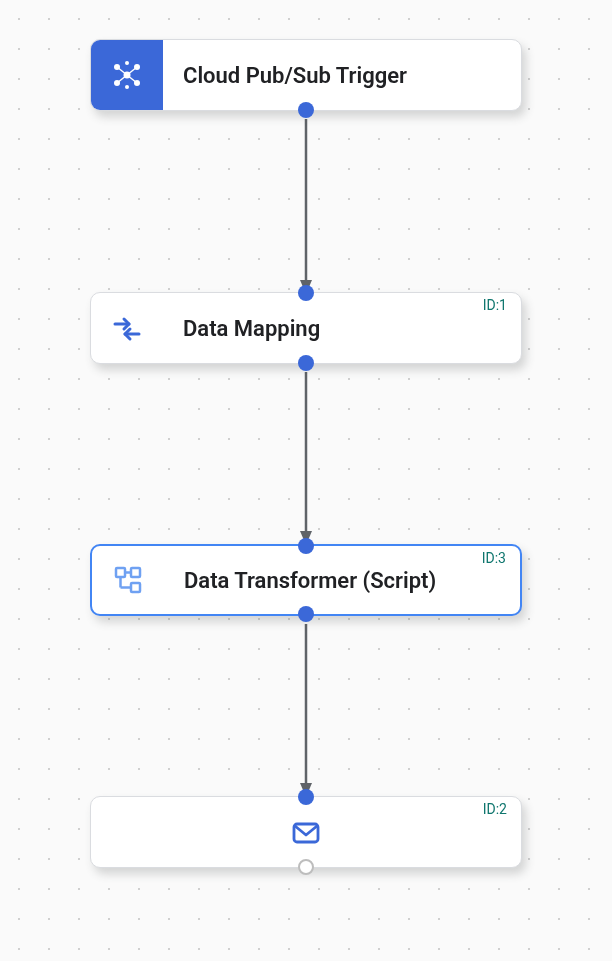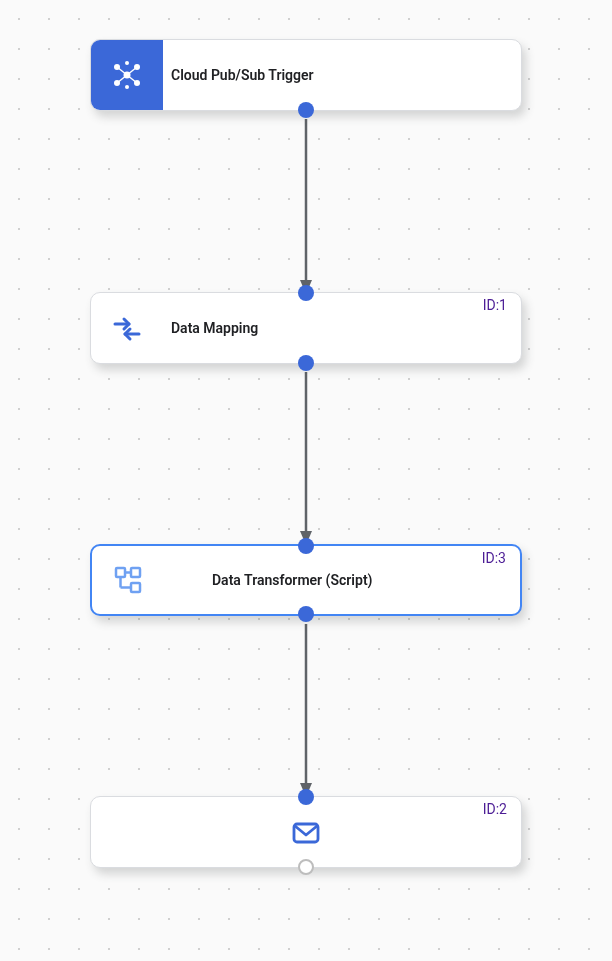--- a/index.html
+++ b/index.html
@@ -23,47 +23,46 @@
     border: 1px solid #dadce0;
     border-radius: 10px;
     box-shadow: 4px 6px 10px rgba(60,64,67,0.2);
     display: flex;
     align-items: center;
     padding: 0;
     overflow: visible;
   }
   .node.selected {
     border: 2px solid #4285f4;
-    gap: 40px;
   }
   .node .icon-box {
     width: 72px;
     height: 100%;
     display: flex;
     align-items: center;
     justify-content: center;
     flex-shrink: 0;
   }
   .node .icon-box.trigger {
     background: #3b68d8;
     border-top-left-radius: 9px;
     border-bottom-left-radius: 9px;
   }
   .node .label {
-    font-size: 14px;
+    font-size: 22px;
     font-weight: 600;
     color: #202124;
-    padding-left: 8px;
+    padding-left: 20px;
   }
   .node .id-tag {
     position: absolute;
     top: 4px;
     right: 14px;
     font-size: 14px;
-    color: #4c1d95;
+    color: #0f766e;
   }
   .port {
     position: absolute;
     width: 16px;
     height: 16px;
     border-radius: 50%;
     left: 50%;
     transform: translateX(-50%);
   }
   .port.top { top: -8px; background: #3b68d8; }

